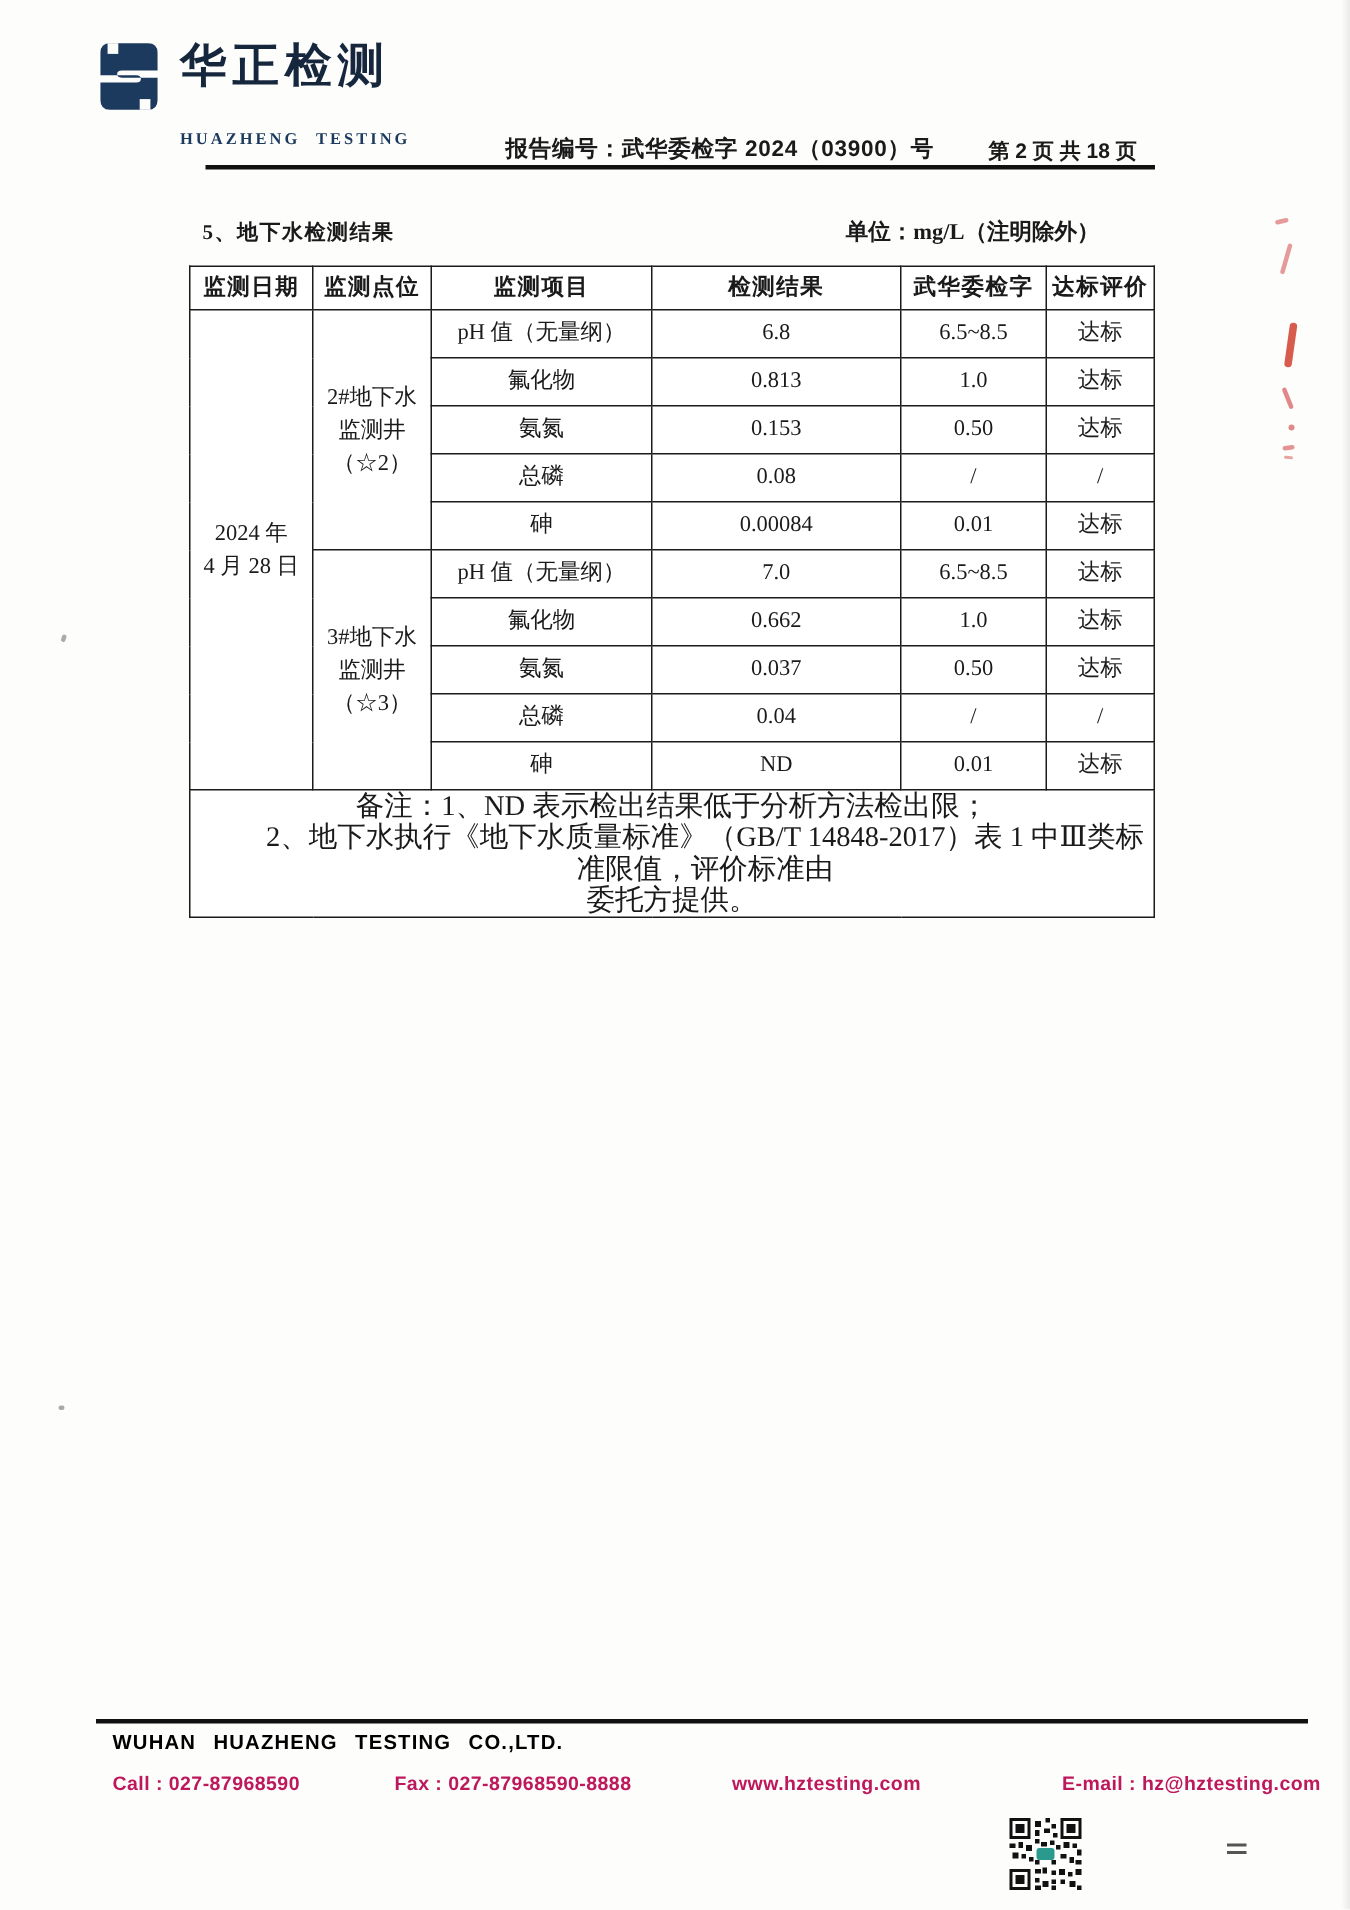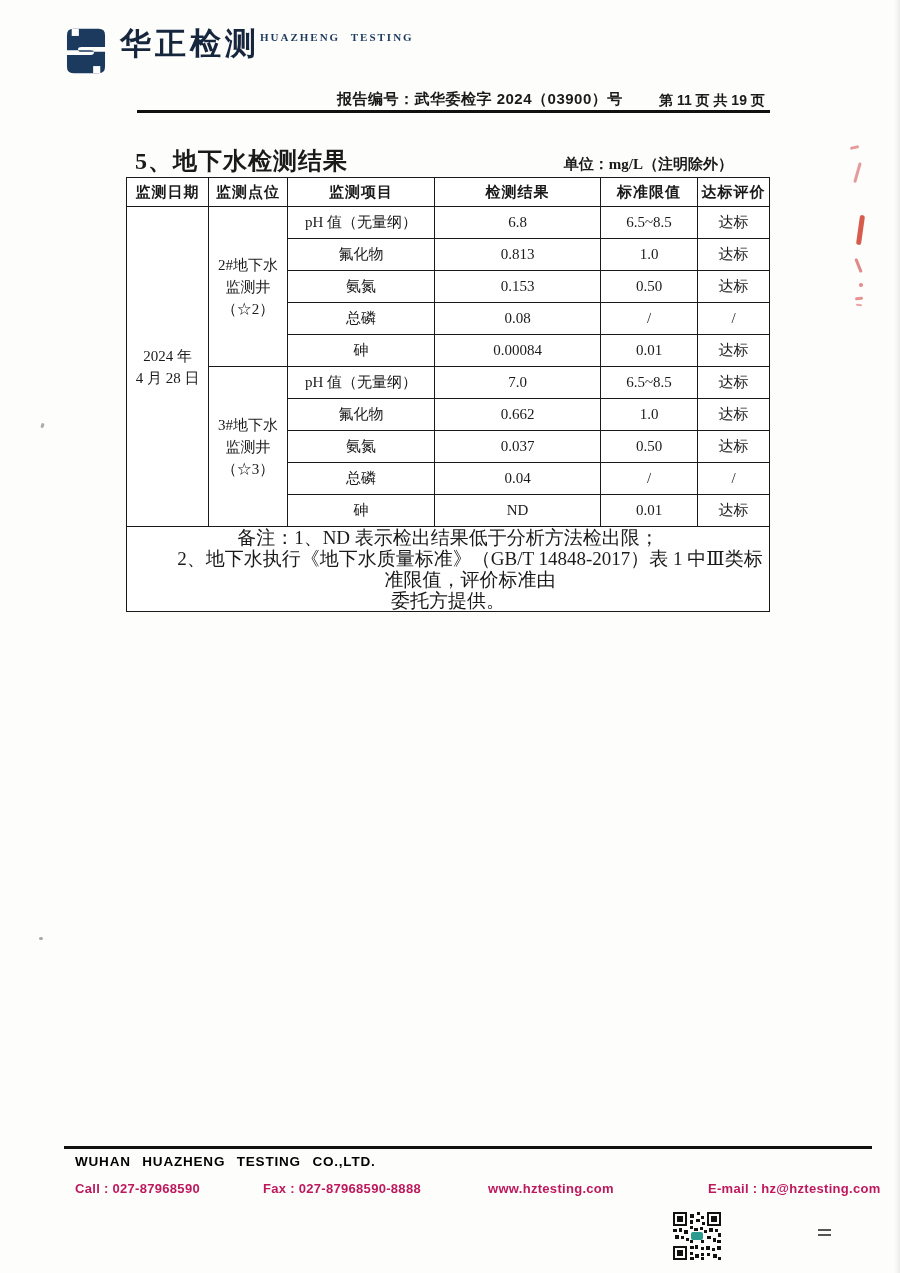--- a/index.html
+++ b/index.html
@@ -6,35 +6,35 @@
   body{
     width:900px;height:1273px;position:relative;overflow:hidden;
     background:#fdfdfc;color:#1a1a1a;
     font-family:"Liberation Serif","DejaVu Serif",serif;
   }
   .edge-shade{position:absolute;right:0;top:0;width:6px;height:100%;
     background:linear-gradient(to right,rgba(0,0,0,0),rgba(0,0,0,0.07));}
 
   
   .brand{position:absolute;left:62px;top:28px;display:flex;align-items:flex-start;gap:10px;}
-  .brand-txt{display:flex;flex-direction:row;}
+  .brand-txt{display:flex;flex-direction:column;gap:23px;}
   .brand-cn{font-size:31px;font-weight:bold;color:#16263c;letter-spacing:4px;line-height:1.05;}
   .brand-en{font-size:11px;font-weight:bold;color:#1c3a5e;letter-spacing:2px;word-spacing:6px;margin-top:3px;}
 
   
   .report-no{position:absolute;left:337px;top:90px;font-family:"Liberation Sans","DejaVu Sans",sans-serif;
     font-weight:bold;font-size:15px;letter-spacing:0.5px;}
   .page-info{position:absolute;left:659px;top:92px;font-family:"Liberation Sans","DejaVu Sans",sans-serif;
     font-weight:bold;font-size:14px;}
   .header-rule{position:absolute;left:137px;top:110px;width:633px;height:2.5px;background:#111;}
 
   
   .section-row{position:absolute;left:135px;top:145px;width:598px;display:flex;
     justify-content:space-between;align-items:baseline;}
-  .section-title{font-size:24px;font-weight:600;letter-spacing:1px;}
+  .section-title{font-size:14px;font-weight:600;letter-spacing:1px;}
   .section-unit{font-size:15px;font-weight:600;}
 
   
   table.results{position:absolute;left:126px;top:177px;border-collapse:collapse;table-layout:fixed;
     width:643px;background:#fff;}
   table.results td{border:1.6px solid #1a1a1a;text-align:center;vertical-align:middle;
     font-size:15px;padding:0;line-height:1.25;margin-left:15px;}
   table.results thead td{height:28px;font-weight:600;letter-spacing:1px;}
   table.results tbody td{height:31px;}
   td.c-date div,td.c-point div{line-height:22px;}
@@ -83,21 +83,21 @@
       <rect x="39" y="48" width="9" height="9" fill="#fdfdfc"></rect>
     </svg>
   </span>
   <span class="brand-txt">
     <span class="brand-cn">华正检测</span>
     <span class="brand-en">HUAZHENG  TESTING</span>
   </span>
 </div>
 
 <div class="report-no">报告编号：武华委检字 2024（03900）号</div>
-<div class="page-info">第 11 页 共 19 页</div>
+<div class="page-info">第 2 页 共 18 页</div>
 <div class="header-rule"></div>
 
 <div class="section-row">
   <span class="section-title">5、地下水检测结果</span>
   <span class="section-unit">单位：mg/L（注明除外）</span>
 </div>
 
 <table class="results">
   <colgroup>
     <col style="width:82px">
@@ -106,21 +106,21 @@
     <col style="width:166px">
       <col style="width:97px">
       <col style="width:72px">
   </colgroup>
   <thead>
     <tr>
       <td>监测日期</td>
       <td>监测点位</td>
       <td>监测项目</td>
       <td>检测结果</td>
-      <td>标准限值</td>
+      <td>武华委检字</td>
       <td>达标评价</td>
     </tr>
   </thead>
   <tbody>
     <tr>
       <td class="c-date" rowspan="10">
         <div>2024 年</div>
         <div>4 月 28 日</div>
       </td>
       <td class="c-point" rowspan="5">

